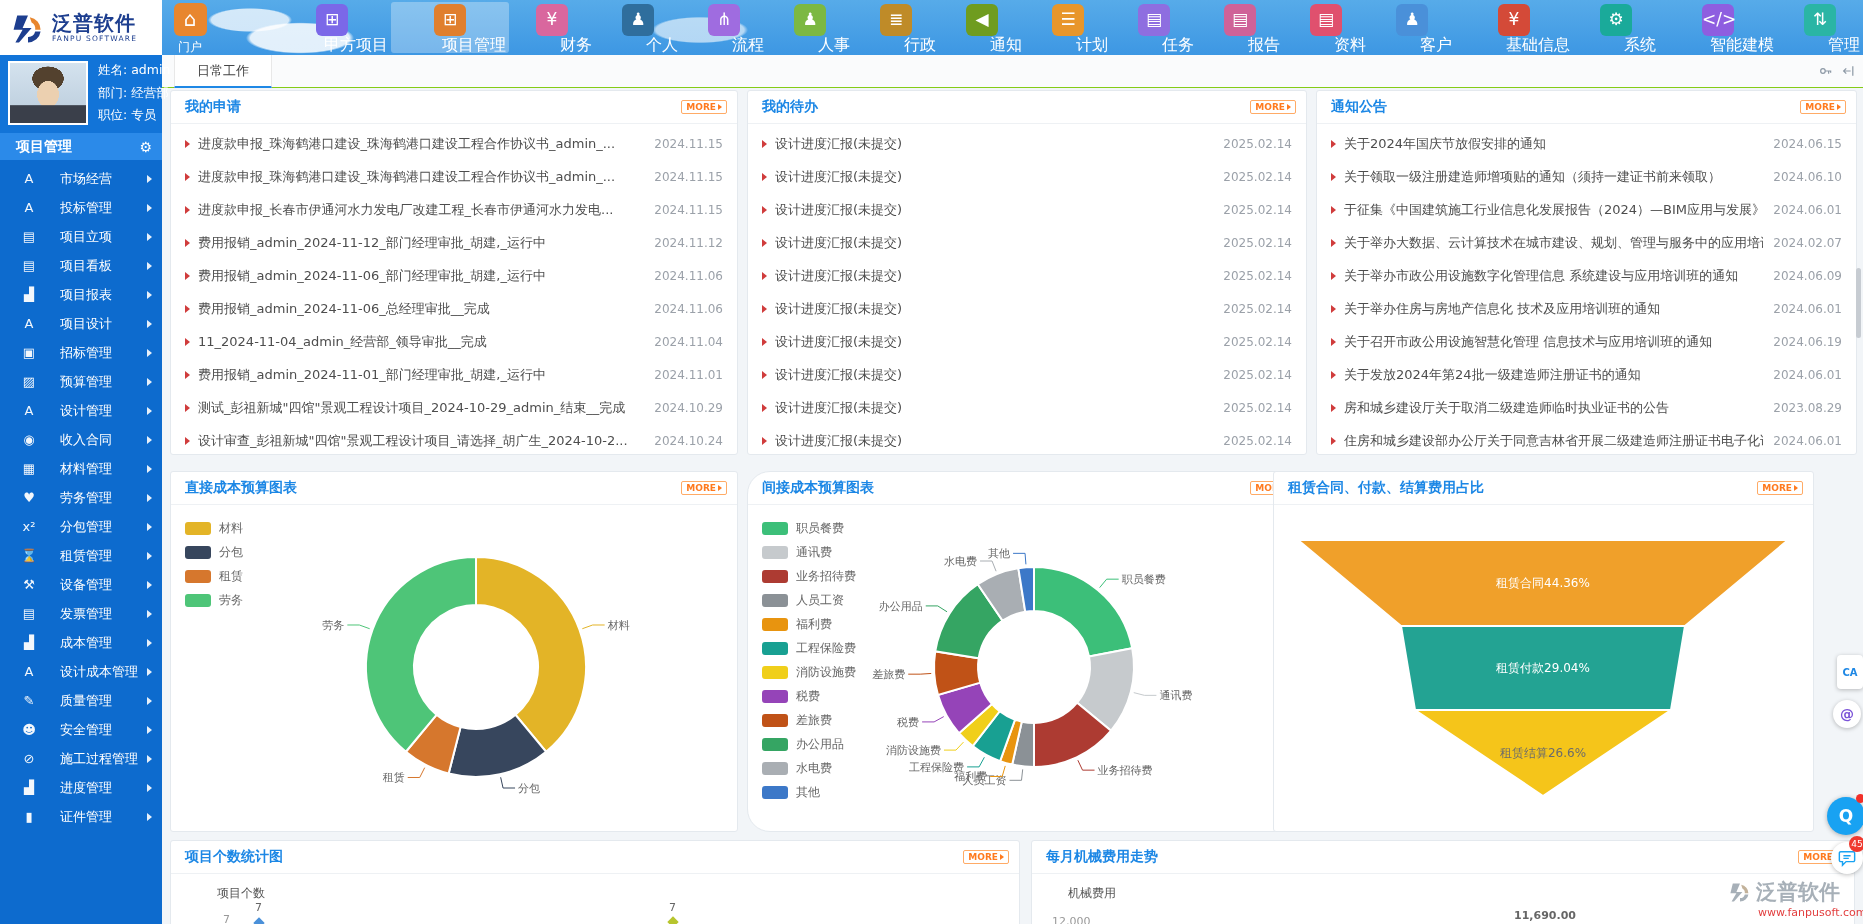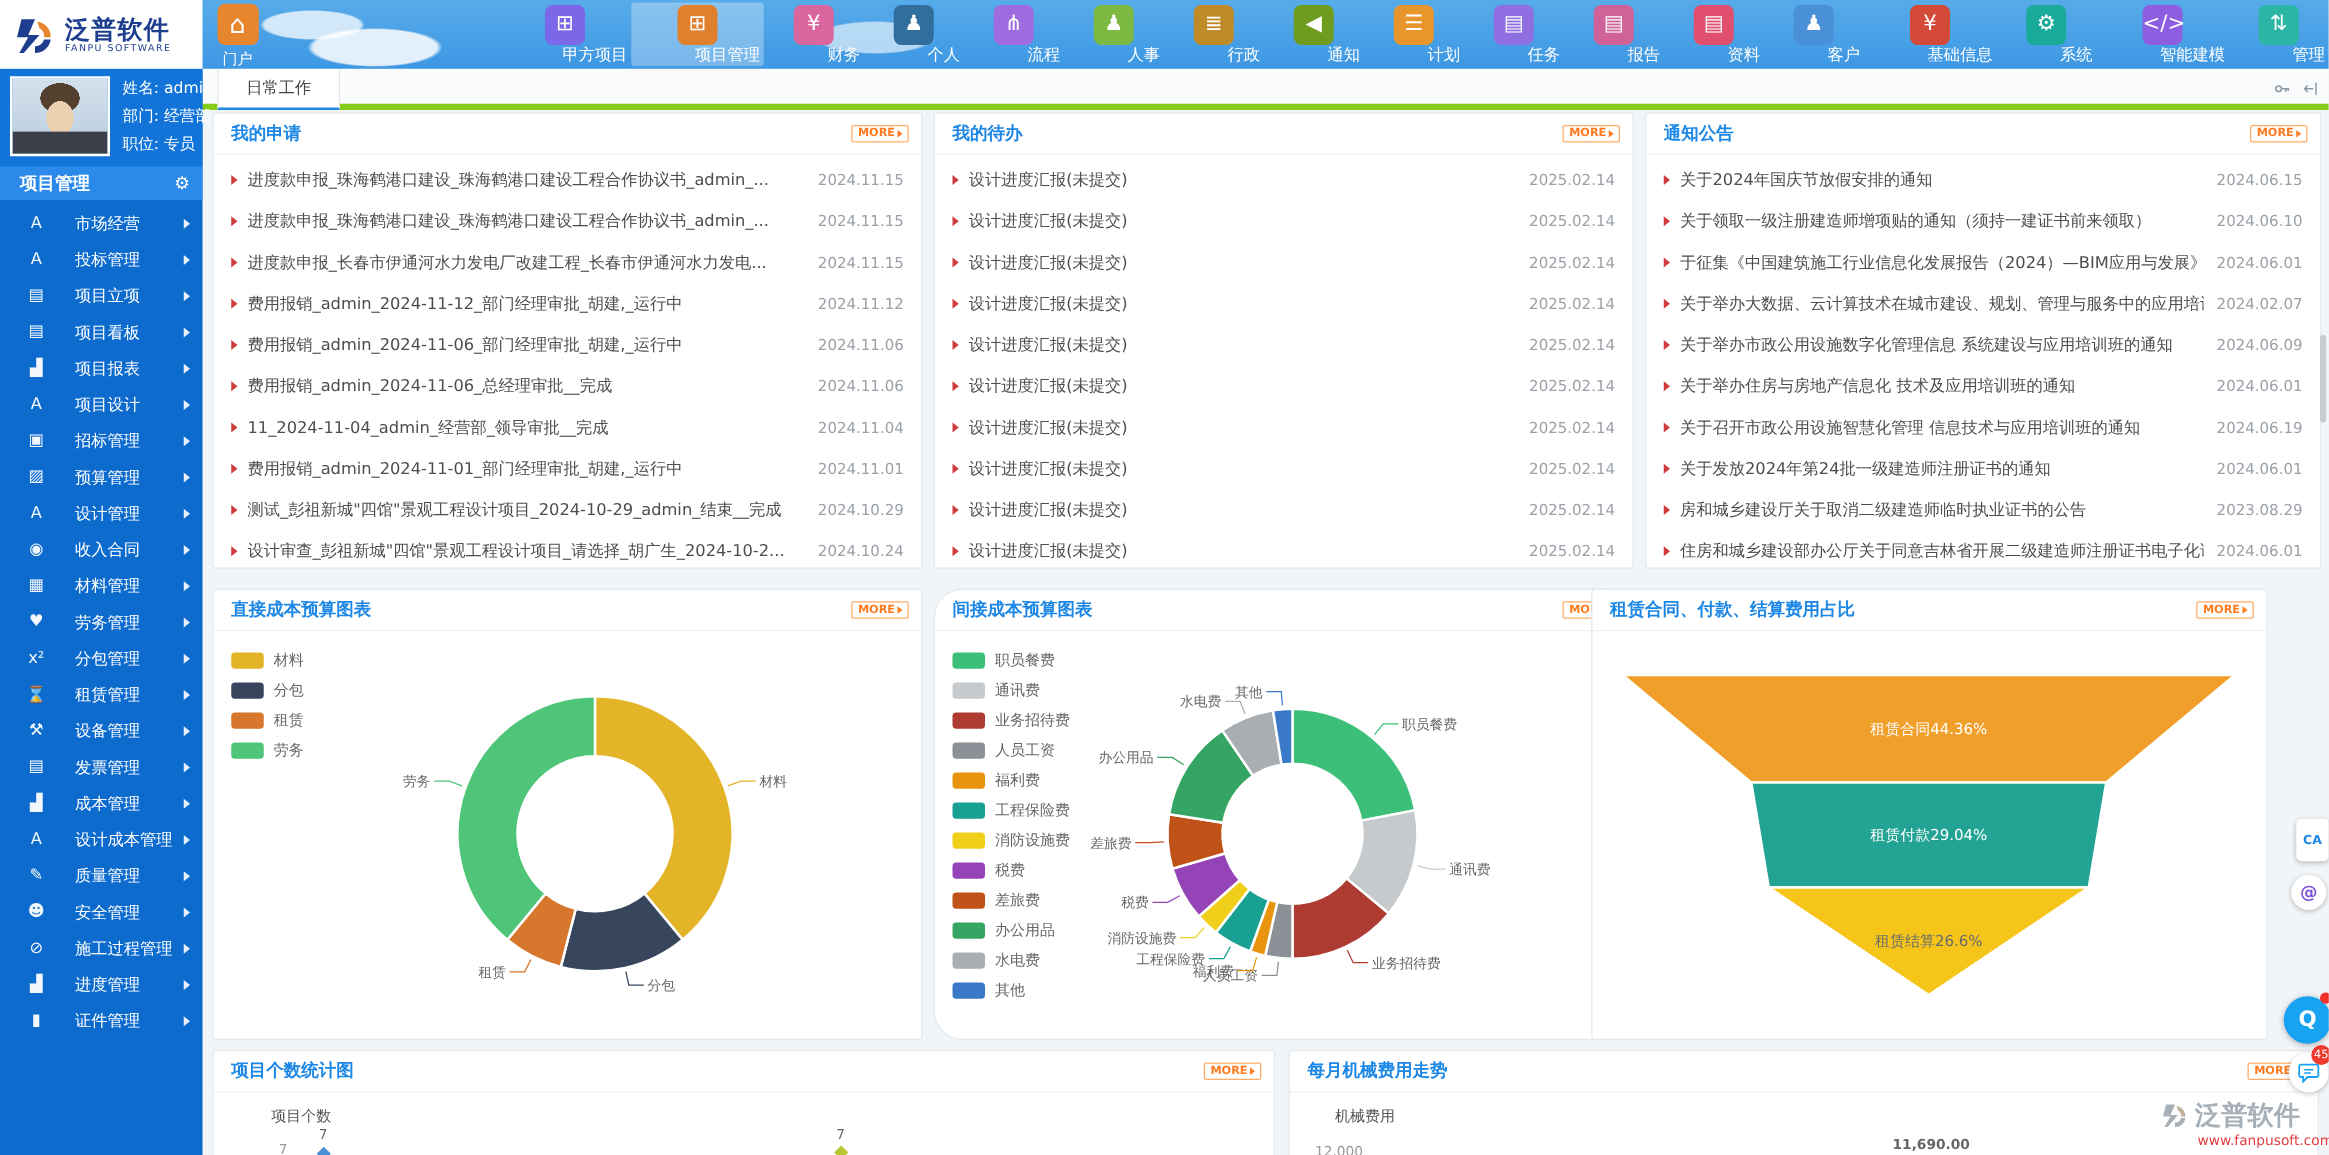--- a/index.html
+++ b/index.html
@@ -19,21 +19,21 @@
   .logo-text .t2{font-size:7.5px;color:#1d3e8f;letter-spacing:1.2px;}
   .portal{position:absolute;left:167px;top:3px;width:46px;text-align:center;cursor:pointer;}
   .portal .p-ico{display:block;margin:0 auto;width:33px;height:33px;border-radius:6px;background:#e8862e;
     color:#fff;font-size:20px;line-height:32px;text-align:center;}
   .portal .p-lb{color:#fff;font-size:12px;line-height:16px;}
   .nav{position:absolute;right:0;top:2px;display:flex;align-items:flex-start;}
   .nav-item{min-width:50px;padding:0 3px;text-align:center;cursor:pointer;}
   .nav-item.active{background:rgba(255,255,255,.3);border-radius:3px;}
   .nav-ico{display:block;margin:2px auto 0;width:32px;height:32px;border-radius:6px;
     color:#fff;font-size:17px;line-height:31px;text-align:center;}
-  .nav-label{color:#fff;font-size:13px;line-height:17px;white-space:nowrap;display:block;margin-left:48px;}
+  .nav-label{color:#fff;font-size:16px;line-height:17px;white-space:nowrap;display:block;margin-left:48px;}
   
   .sidebar{position:absolute;left:0;top:55px;width:162px;height:869px;background:#0d6bce;z-index:9;}
   .user{position:relative;height:78px;background:#1274d8;}
   .avatar{position:absolute;left:8px;top:6px;width:80px;height:64px;border:2px solid #fff;box-sizing:border-box;
     background:
       linear-gradient(transparent 70%, #3a3f4a 71%),
       radial-gradient(ellipse 18px 22px at 50% 52%, #ecd0b0 0 60%, transparent 61%),
       radial-gradient(ellipse 26px 20px at 50% 26%, #53412e 0 60%, transparent 61%),
       linear-gradient(#d4e2ee,#b9cbdb);}
   .user-lines{position:absolute;left:98px;top:4px;color:#fff;font-size:12.5px;line-height:22.5px;white-space:nowrap;}
@@ -41,21 +41,21 @@
     padding:0 10px 0 16px;font-size:14px;font-weight:bold;}
   .module-head .gear{margin-left:auto;font-size:14px;font-weight:normal;cursor:pointer;}
   .menu{list-style:none;margin:0;padding:4px 0 0;}
   .side-item{height:29px;display:flex;align-items:center;color:#fff;font-size:13px;cursor:pointer;}
   .side-ico{width:22px;text-align:center;margin-left:18px;font-size:13px;opacity:.95;}
   .side-label{margin-left:20px;white-space:nowrap;}
   .side-arrow{margin-left:auto;margin-right:10px;width:0;height:0;
     border-left:5px solid #fff;border-top:4px solid transparent;border-bottom:4px solid transparent;opacity:.9;}
   
   .tabbar{position:absolute;left:162px;top:55px;width:1701px;height:33px;background:#fafbfc;
-    border-bottom:5px solid #84cc16;box-sizing:border-box;z-index:8;}
+    border-bottom:1px solid #84cc16;box-sizing:border-box;z-index:8;}
   .tab{position:absolute;left:12px;top:0;height:33px;line-height:31px;padding:0 22px;background:#fff;
     border-left:1px solid #e8e8e8;border-right:1px solid #e8e8e8;border-bottom:2px solid #1e88e5;
     box-sizing:border-box;font-size:13px;color:#444;cursor:pointer;}
   .tab-icons{position:absolute;right:8px;top:9px;display:flex;gap:8px;}
   .tab-icons svg{cursor:pointer;}
   
   .content{position:absolute;left:162px;top:88px;width:1701px;height:836px;overflow:hidden;}
   .panel{position:absolute;background:#fff;border:1px solid #e4e9ee;border-radius:3px;box-sizing:border-box;}
   .p-head{height:32px;border-bottom:1px solid #eef1f4;display:flex;align-items:center;padding:0 10px 0 14px;}
   .p-title{font-size:14px;font-weight:bold;color:#1c87e5;}

